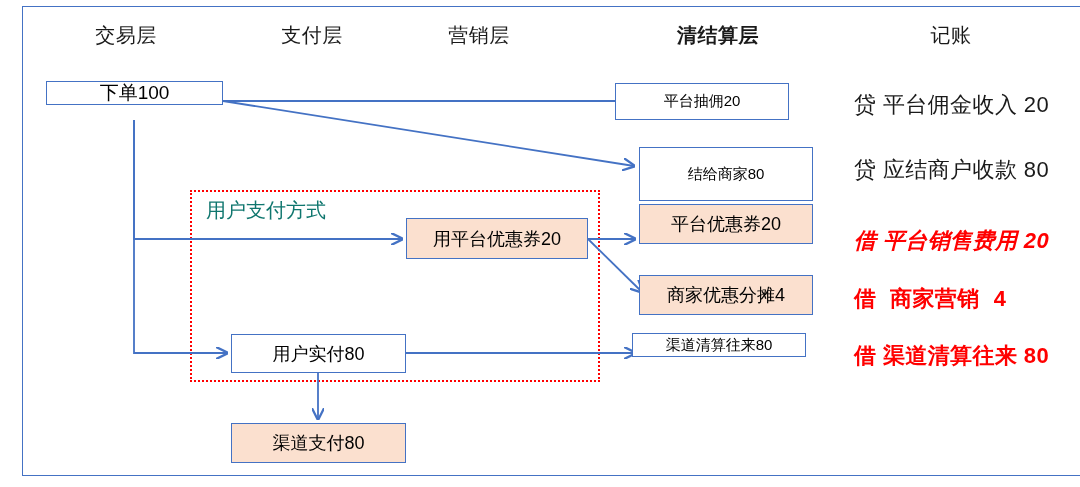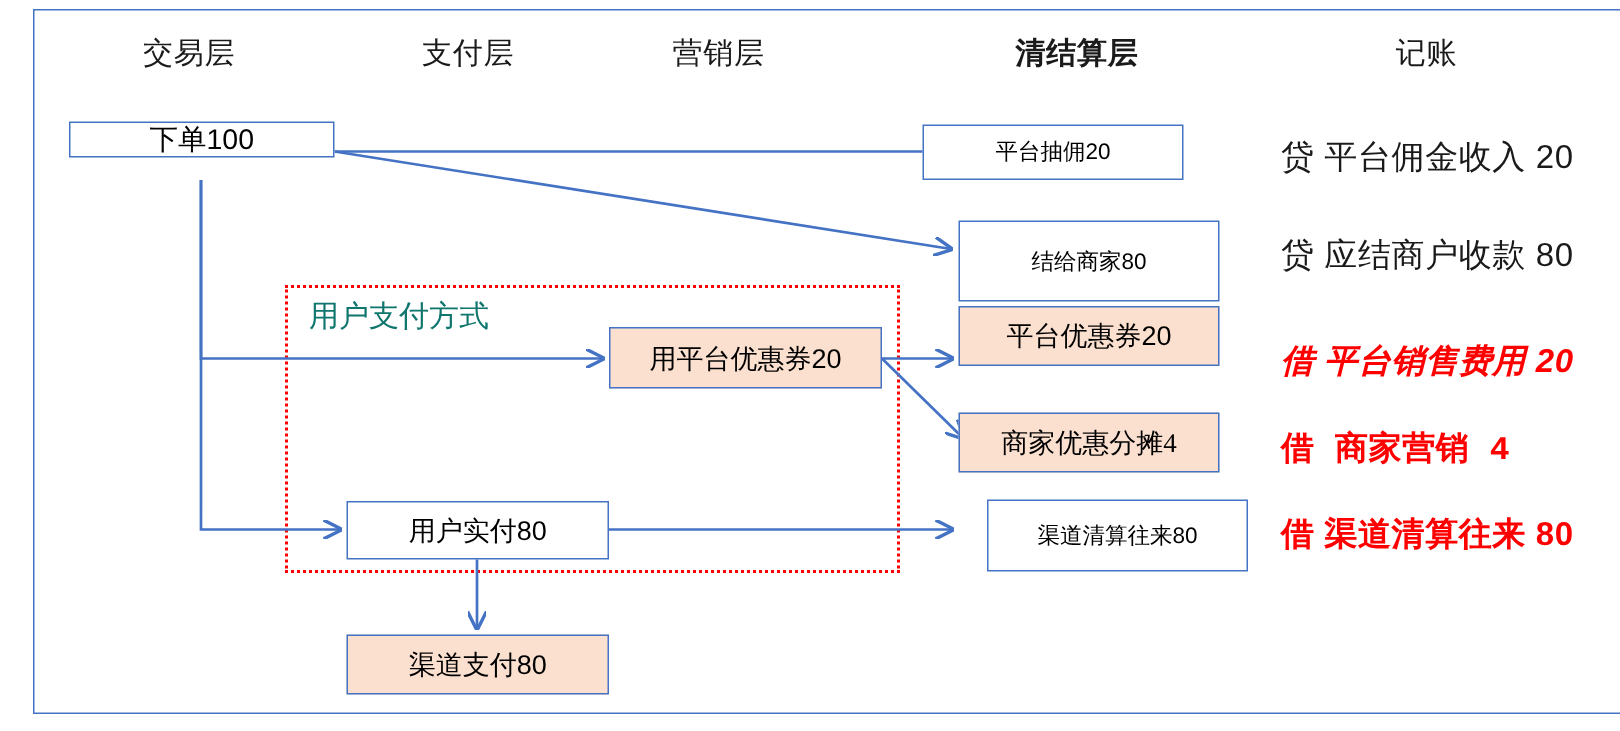--- a/index.html
+++ b/index.html
@@ -148,25 +148,25 @@
   </div>
 
   <div class="node small" style="left:623px; top:147px; width:174px; height:54px;">
     <span>结给商家80</span>
   </div>
 
   <div class="node mid orange" style="left:623px; top:204px; width:174px; height:40px;">
     <span>平台优惠券20</span>
   </div>
 
-  <div class="node mid orange" style="left:623px; top:275px; width:174px; height:40px;font-family:Liberation Serif, serif;">
+  <div class="node mid orange" style="left:623px; top:275px; width:174px; height:40px;">
     <span>商家优惠分摊4</span>
   </div>
 
-  <div class="node small" style="left:642px; top:333px; width:174px; height:48px;">
+  <div class="node small" style="left:616px; top:333px; width:174px; height:24px;">
     <span>渠道清算往来80</span>
   </div>
 
   <div class="ledger" style="left:838px; top:90px;">贷 平台佣金收入 20</div>
 
   <div class="ledger" style="left:838px; top:155px;">贷 应结商户收款 80</div>
 
   <div class="ledger debit" style="left:838px; top:226px;font-style:italic;">借 平台销售费用 20</div>
 
   <div class="ledger debit" style="left:838px; top:284px;font-family:Liberation Mono, monospace;">借 商家营销 4</div>

